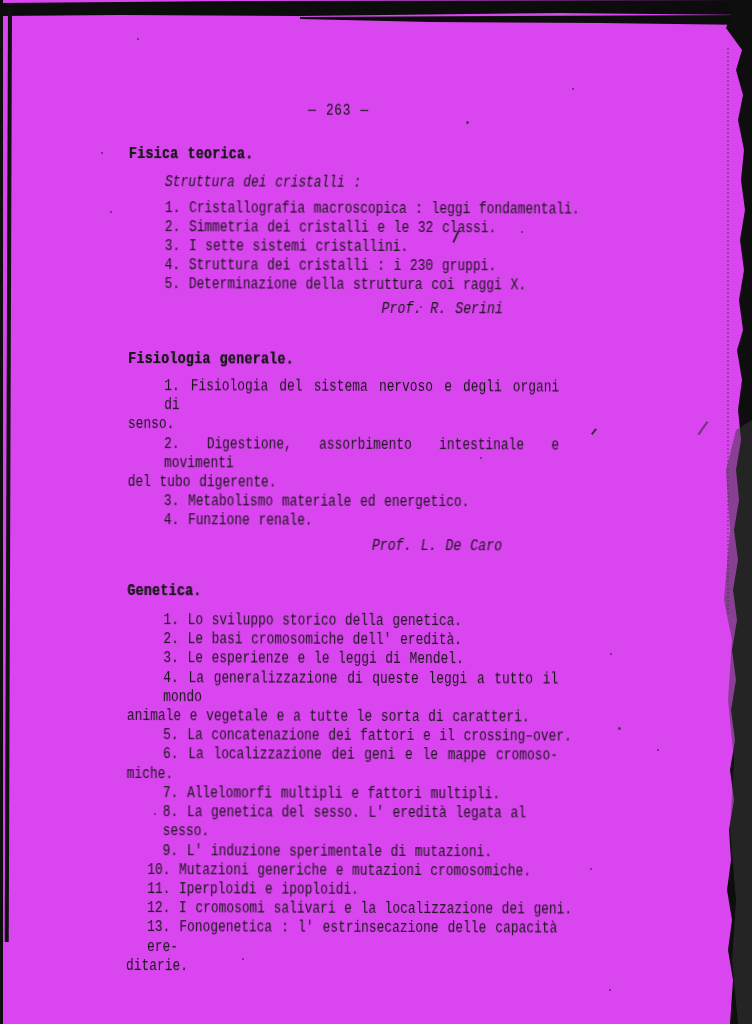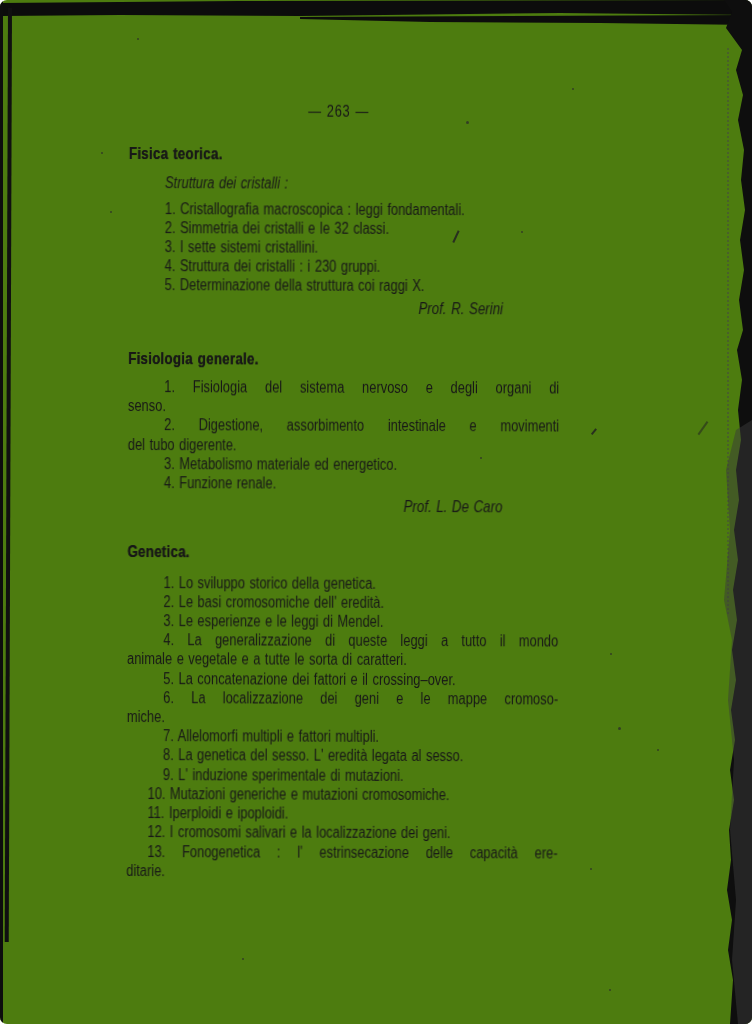--- a/index.html
+++ b/index.html
@@ -1,18 +1,18 @@
 <!DOCTYPE html>
 <html><head>
 <meta charset="utf-8">
 <style>
   html,body{margin:0;padding:0;background:#ffffff;}
   .scan{
-    position:relative;width:752px;height:1024px;background:#4d7c0f;
-    overflow:hidden;font-family:Liberation Sans, sans-serif;color:#171717;border-radius:7px;
+    position:relative;width:752px;height:1024px;background:#d946ef;
+    overflow:hidden;font-family:Liberation Mono, monospace;color:#171717;
   }
   
   .content{
     position:absolute;left:129px;top:101px;width:560px;
     transform:rotate(0.2deg) scaleX(0.806);transform-origin:0 0;
     font-size:16px;line-height:19.2px;word-spacing:0.07em;
     filter:blur(0.15px);
   }
   .pagenum{text-align:center;padding-right:40px;letter-spacing:0.05em;}
   .heading{font-weight:bold;font-size:16.5px;letter-spacing:0.02em;text-shadow:0.3px 0 0 currentColor;}

